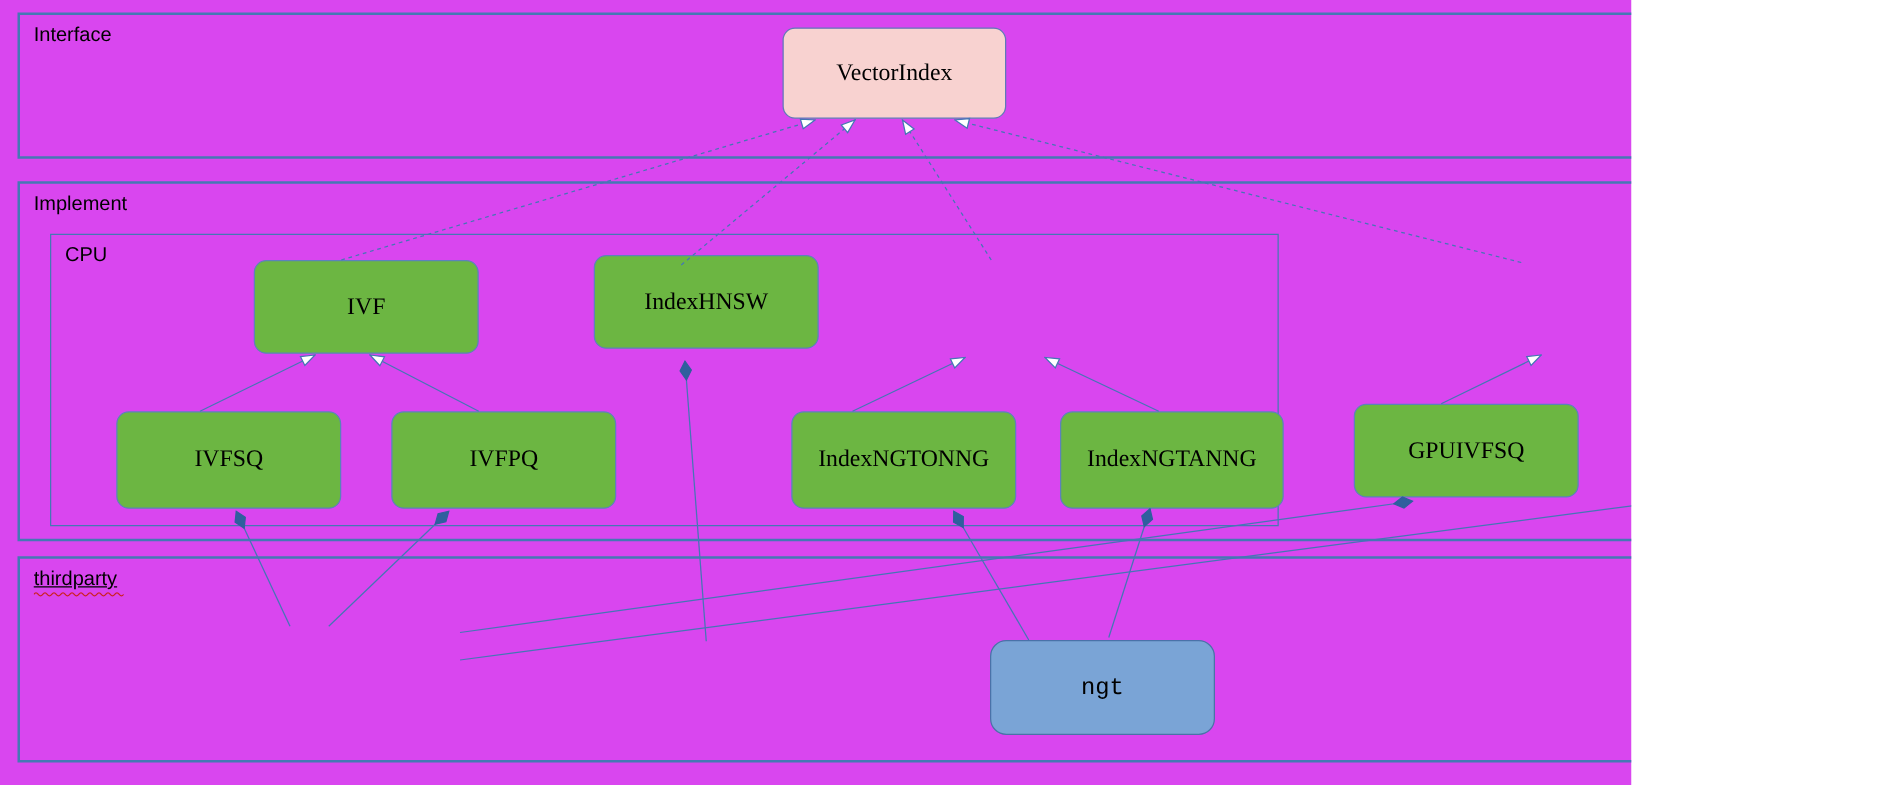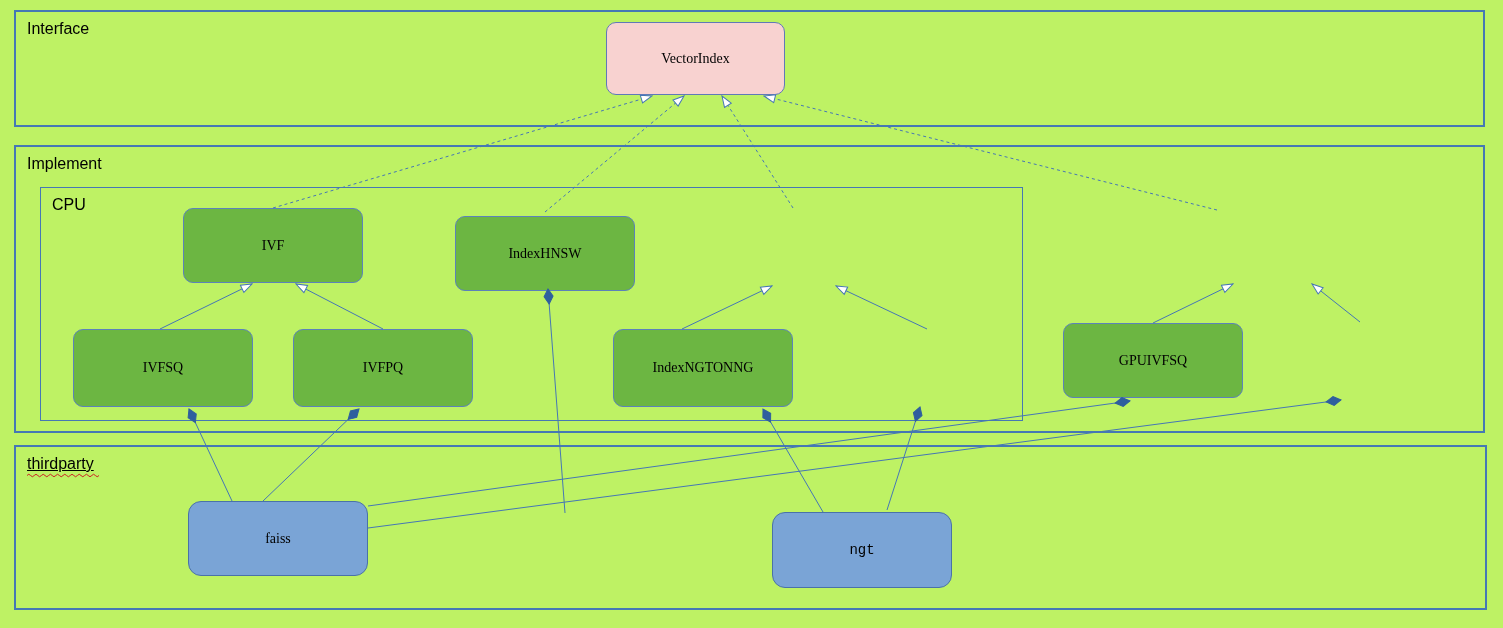--- a/index.html
+++ b/index.html
@@ -1,33 +1,33 @@
 <!DOCTYPE html>
 <html><head>
 <meta charset="utf-8">
 <style>
   html,body{margin:0;padding:0;background:#ffffff;}
   .stage{
-    position:relative;width:1503px;height:628px;background:#bef264;
+    position:relative;width:1305px;height:628px;background:#d946ef;
     font-family:"Liberation Sans", sans-serif;overflow:hidden;
   }
   .container{
     position:absolute;border:2px solid #4578b4;background:transparent;
     box-sizing:border-box;z-index:1;
   }
   .container.inner{border-width:1.5px;z-index:1;}
   .container-label{
     position:absolute;top:8px;left:11px;font-size:16px;color:#000000;
     line-height:1.1;white-space:nowrap;
   }
   .node{
     position:absolute;box-sizing:border-box;z-index:2;
     display:flex;align-items:center;justify-content:center;
-    font-family:"Liberation Serif", serif;font-size:14px;color:#000000;
-    border:1px solid #567db3;border-radius:10px;text-align:center;
+    font-family:"Liberation Serif", serif;font-size:19px;color:#000000;
+    border:1px solid #567db3;border-radius:10px;text-align:center;margin-left:20px;
   }
   .node.interface-kind{background:#f8d2d0;border-color:#6079b8;}
   .node.impl-kind{background:#6cb642;border-color:#5c82ba;}
   .node.third-kind{background:#7aa4d6;border-color:#4a72a8;border-radius:13px;}
   .edges{position:absolute;left:0;top:0;z-index:3;pointer-events:none;}
   .squiggle{display:block;margin-top:0px;}
   .uline{text-decoration:underline;text-decoration-color:#000;}
 </style>
 </head>
 <body>
@@ -53,35 +53,35 @@
       <svg class="squiggle" width="72" height="5" viewBox="0 0 72 5">
         <path d="M0 2.5 Q1.8 0 3.6 2.5 T7.2 2.5 T10.8 2.5 T14.4 2.5 T18 2.5 T21.6 2.5 T25.2 2.5 T28.8 2.5 T32.4 2.5 T36 2.5 T39.6 2.5 T43.2 2.5 T46.8 2.5 T50.4 2.5 T54 2.5 T57.6 2.5 T61.2 2.5 T64.8 2.5 T68.4 2.5 T72 2.5" fill="none" stroke="#cc2222" stroke-width="1"></path>
       </svg>
     </div>
   </div>
 
   <div class="node interface-kind" style="left:606px;top:22px;width:179px;height:73px;">VectorIndex</div>
 
   <div class="node impl-kind" style="left:183px;top:208px;width:180px;height:75px;">IVF</div>
 
-  <div class="node impl-kind" style="left:455px;top:216px;width:180px;height:75px;">IndexHNSW</div>
+  <div class="node impl-kind" style="left:455px;top:204px;width:180px;height:75px;">IndexHNSW</div>
 
 
   <div class="node impl-kind" style="left:73px;top:329px;width:180px;height:78px;">IVFSQ</div>
 
   <div class="node impl-kind" style="left:293px;top:329px;width:180px;height:78px;">IVFPQ</div>
 
   <div class="node impl-kind" style="left:613px;top:329px;width:180px;height:78px;">IndexNGTONNG</div>
 
+  <div class="node impl-kind" style="left:828px;top:329px;width:179px;height:78px;">IndexNGTANNG</div>
 
 
   <div class="node impl-kind" style="left:1063px;top:323px;width:180px;height:75px;">GPUIVFSQ</div>
 
 
-  <div class="node third-kind" style="left:188px;top:501px;width:180px;height:75px;">faiss</div>
 
 
   <div class="node third-kind" style="left:772px;top:512px;width:180px;height:76px;font-family:Liberation Mono, monospace;">ngt</div>
 
   <svg class="edges" width="1503" height="628" viewBox="0 0 1503 628">
     <defs>
       <marker id="tri" markerWidth="13" markerHeight="10" refX="12" refY="5" orient="auto" markerUnits="userSpaceOnUse">
         <path d="M1 1 L12 5 L1 9 Z" fill="#ffffff" stroke="#4576b5" stroke-width="1"></path>
       </marker>
       <marker id="dia" markerWidth="17" markerHeight="11" refX="16" refY="5.5" orient="auto" markerUnits="userSpaceOnUse">

